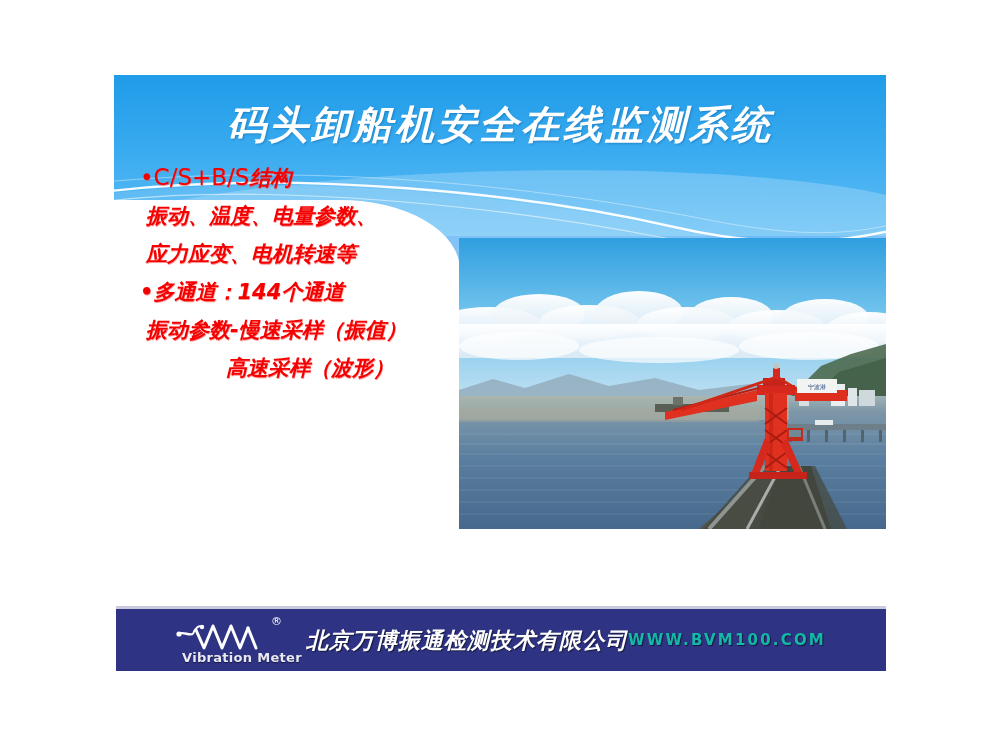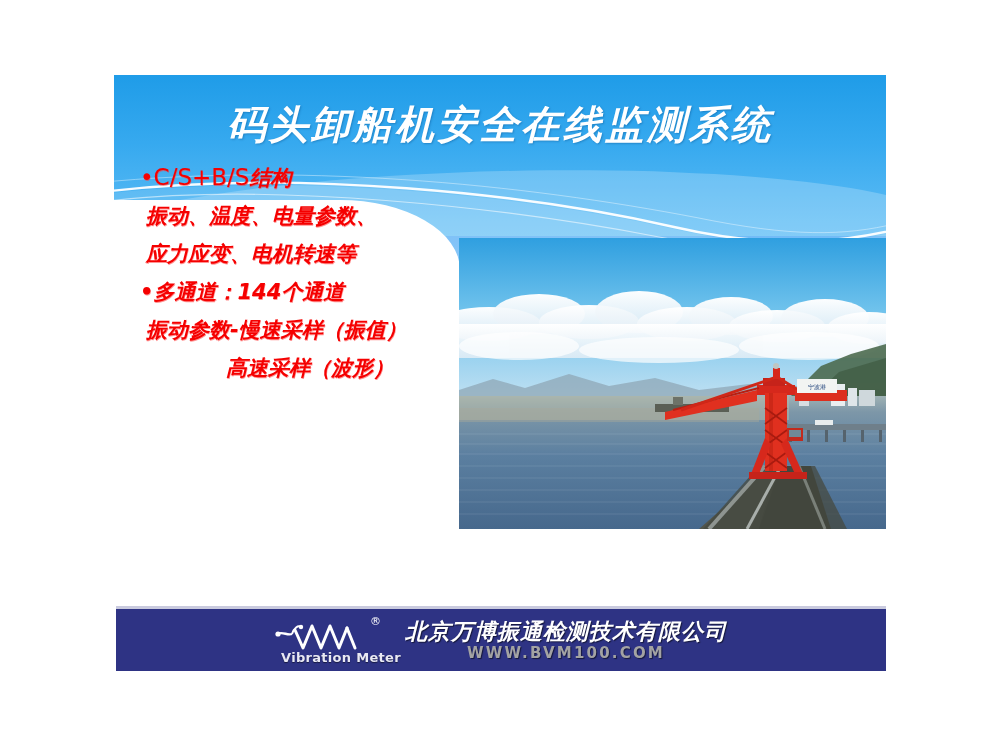--- a/index.html
+++ b/index.html
@@ -180,37 +180,36 @@
     color: #e9e9f4;
     font-family: "DejaVu Sans", sans-serif;
     font-weight: bold;
     font-size: 13px;
     letter-spacing: 0.3px;
     white-space: nowrap;
     text-shadow: 0 1px 1px rgba(0,0,0,0.5);
   }
   #footer-text {
     display: flex;
-    flex-direction: column;
     align-items: center;
     justify-content: center;
   }
   #company-name {
     color: #ffffff;
     font-family: "DejaVu Sans", sans-serif;
     font-weight: bold;
     font-style: italic;
     font-size: 22px;
     line-height: 25px;
     letter-spacing: 1px;
     white-space: nowrap;
     text-shadow: 1px 1px 1px rgba(0,0,0,0.55);
   }
   #company-url {
-    color: #a3a3a3;
+    color: #14b8a6;
     font-family: "DejaVu Sans", sans-serif;
     font-weight: bold;
     font-size: 15px;
     line-height: 18px;
     letter-spacing: 2.2px;
     white-space: nowrap;
     text-shadow: 1px 1px 1px rgba(0,0,0,0.55);
     text-align: right;
   }
 </style>

